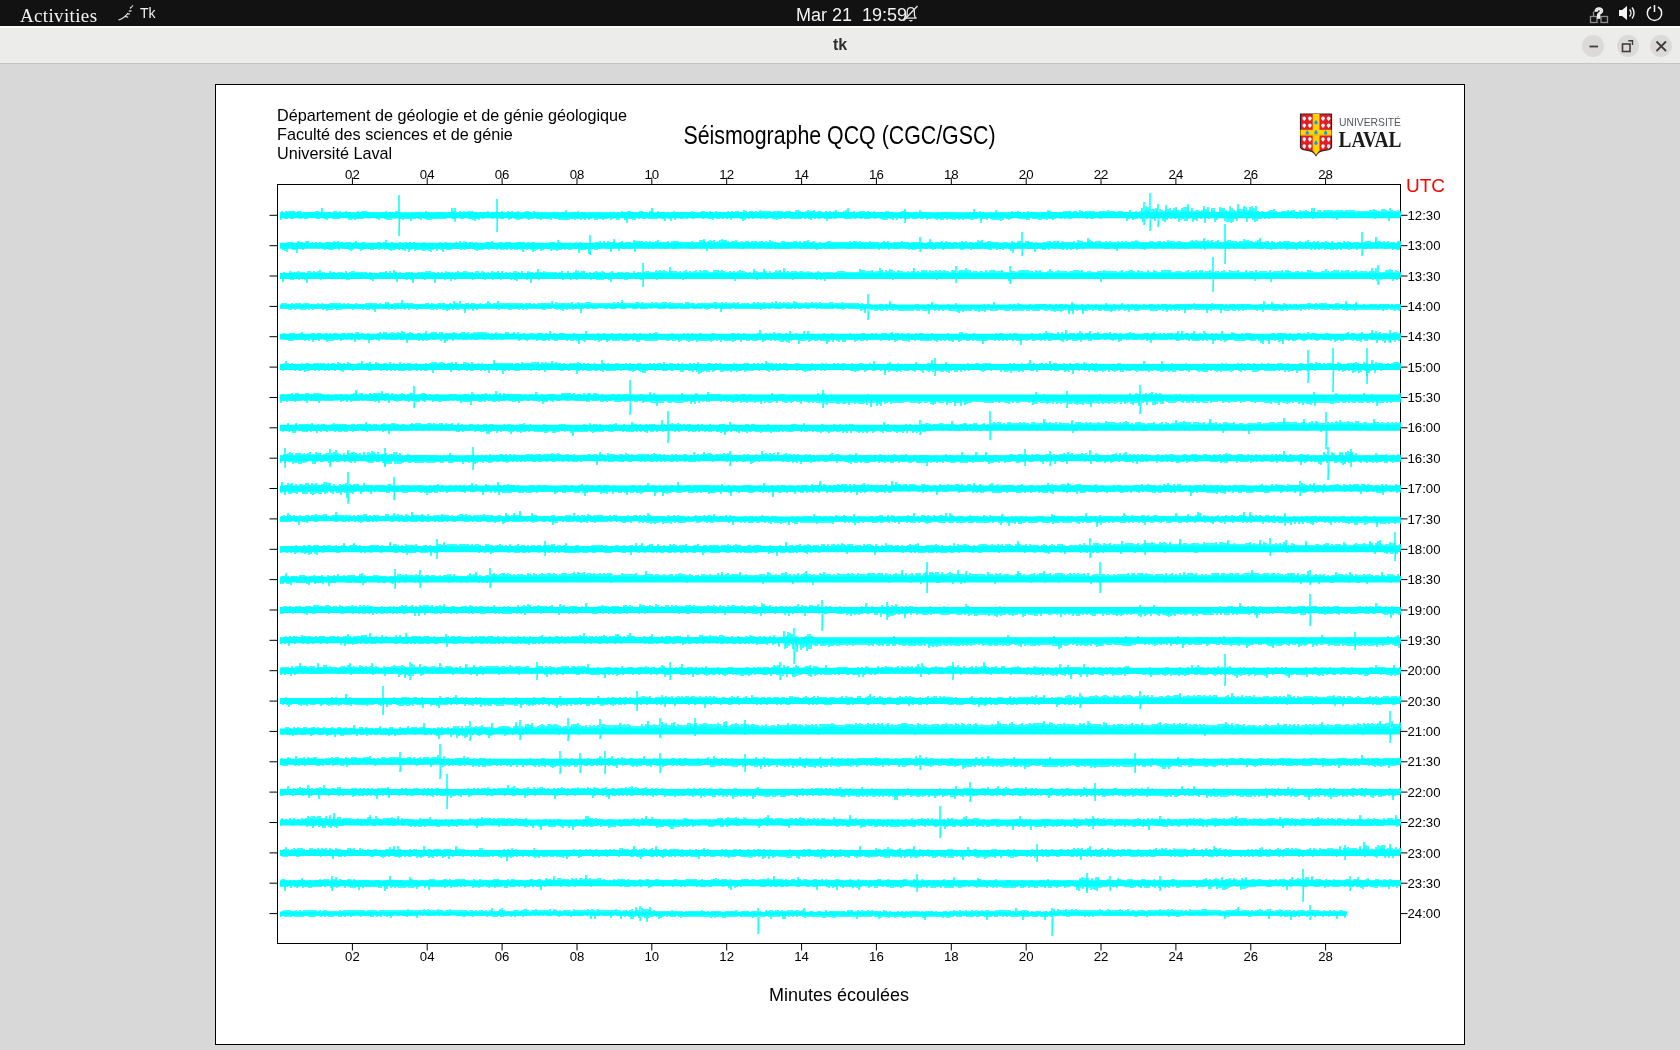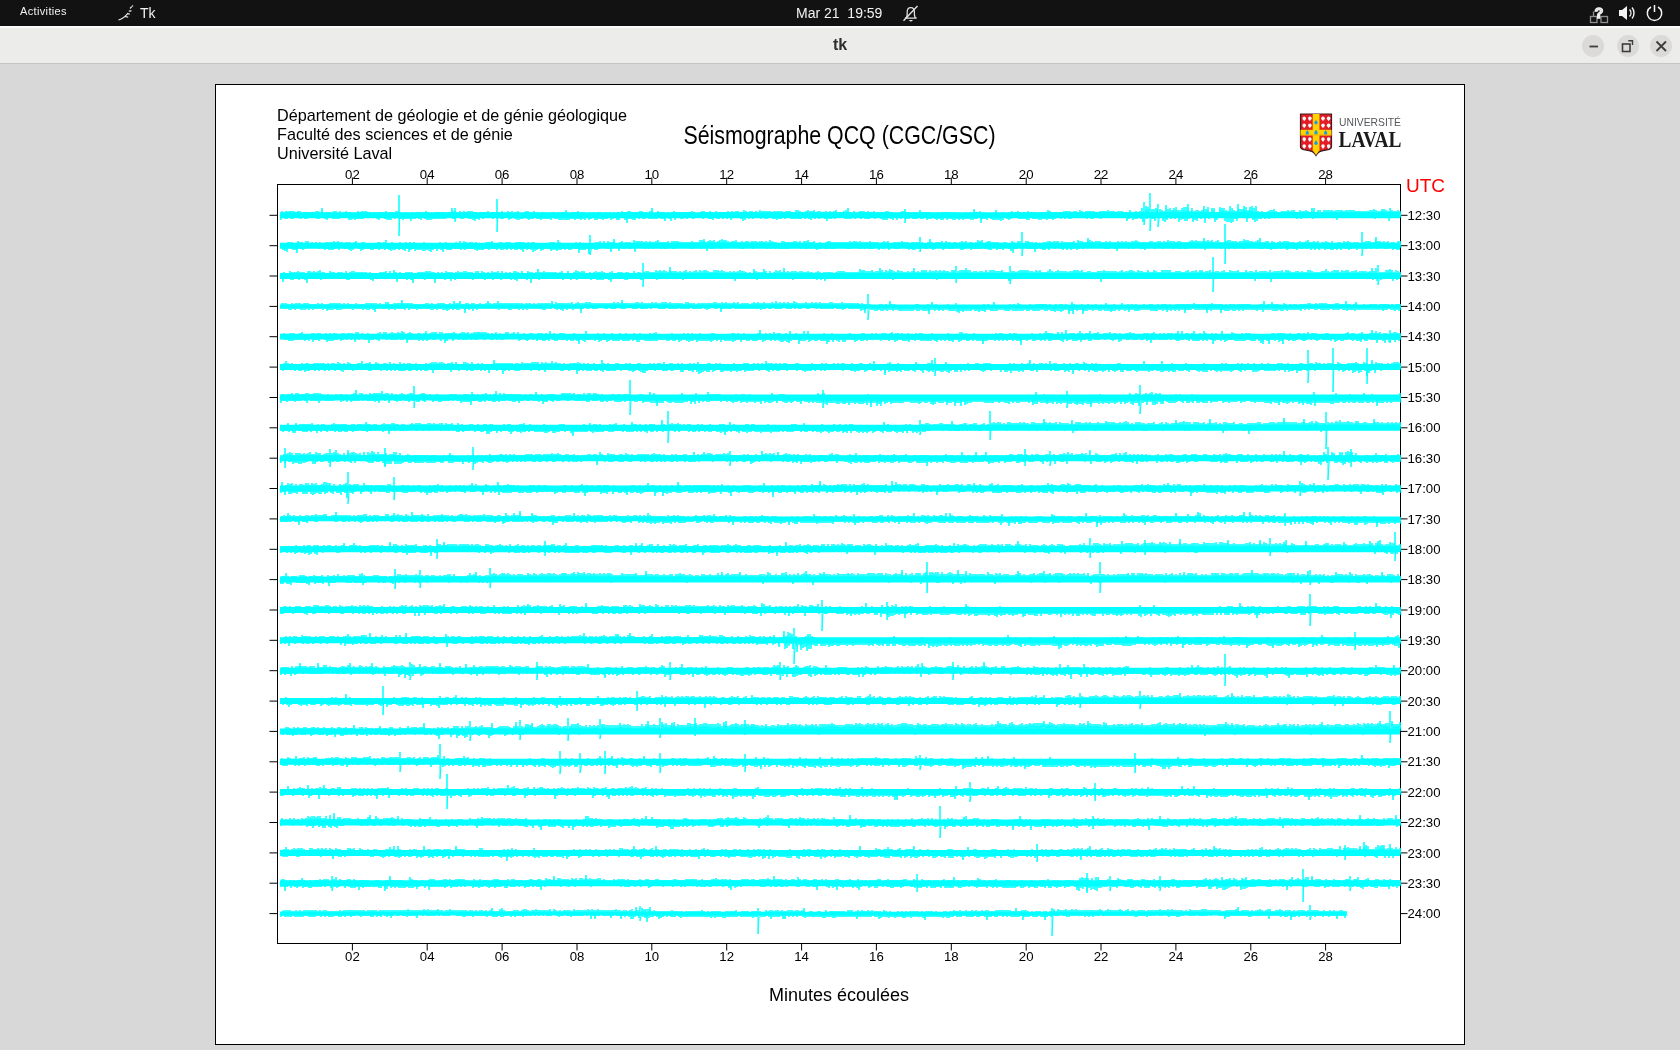--- a/index.html
+++ b/index.html
@@ -1,20 +1,20 @@
 <!DOCTYPE html>
 <html><head>
 <meta charset="utf-8">
 <style>
 html,body{margin:0;padding:0;width:1680px;height:1050px;overflow:hidden;
  font-family:"Liberation Sans",sans-serif;background:#d8d8d8;}
 #topbar{position:absolute;left:0;top:0;width:1680px;height:26px;background:#121212;color:#f2f2f2;}
-#topbar .act{position:absolute;left:20px;top:5px;font-size:11px;letter-spacing:.35px;}
+#topbar .act{position:absolute;left:20px;top:5px;font-size:19px;letter-spacing:.35px;font-family:Liberation Serif, serif;}
 #topbar .tk{position:absolute;left:140px;top:5px;font-size:14px;}
-#topbar .clock{position:absolute;left:796px;top:5px;font-size:14px;}
+#topbar .clock{position:absolute;left:796px;top:5px;font-size:18px;}
 #titlebar{position:absolute;left:0;top:26px;width:1680px;height:35px;background:#ececeb;border-top:2px solid #fbfbfb;border-bottom:1px solid #c6c5c4;box-sizing:content-box;}
 #titlebar .t{position:absolute;left:0;top:8px;width:1680px;text-align:center;font-size:16px;font-weight:bold;color:#2f2f2f;}
 .wbtn{position:absolute;top:35px;width:22px;height:22px;border-radius:50%;background:#dbdad9;}
 #panel{position:absolute;left:215px;top:84px;width:1248px;height:959px;background:#fff;border:1px solid #000;}
 svg{position:absolute;left:0;top:0;}
 </style>
 </head>
 <body>
 <div id="topbar">
  <span class="act">Activities</span>

